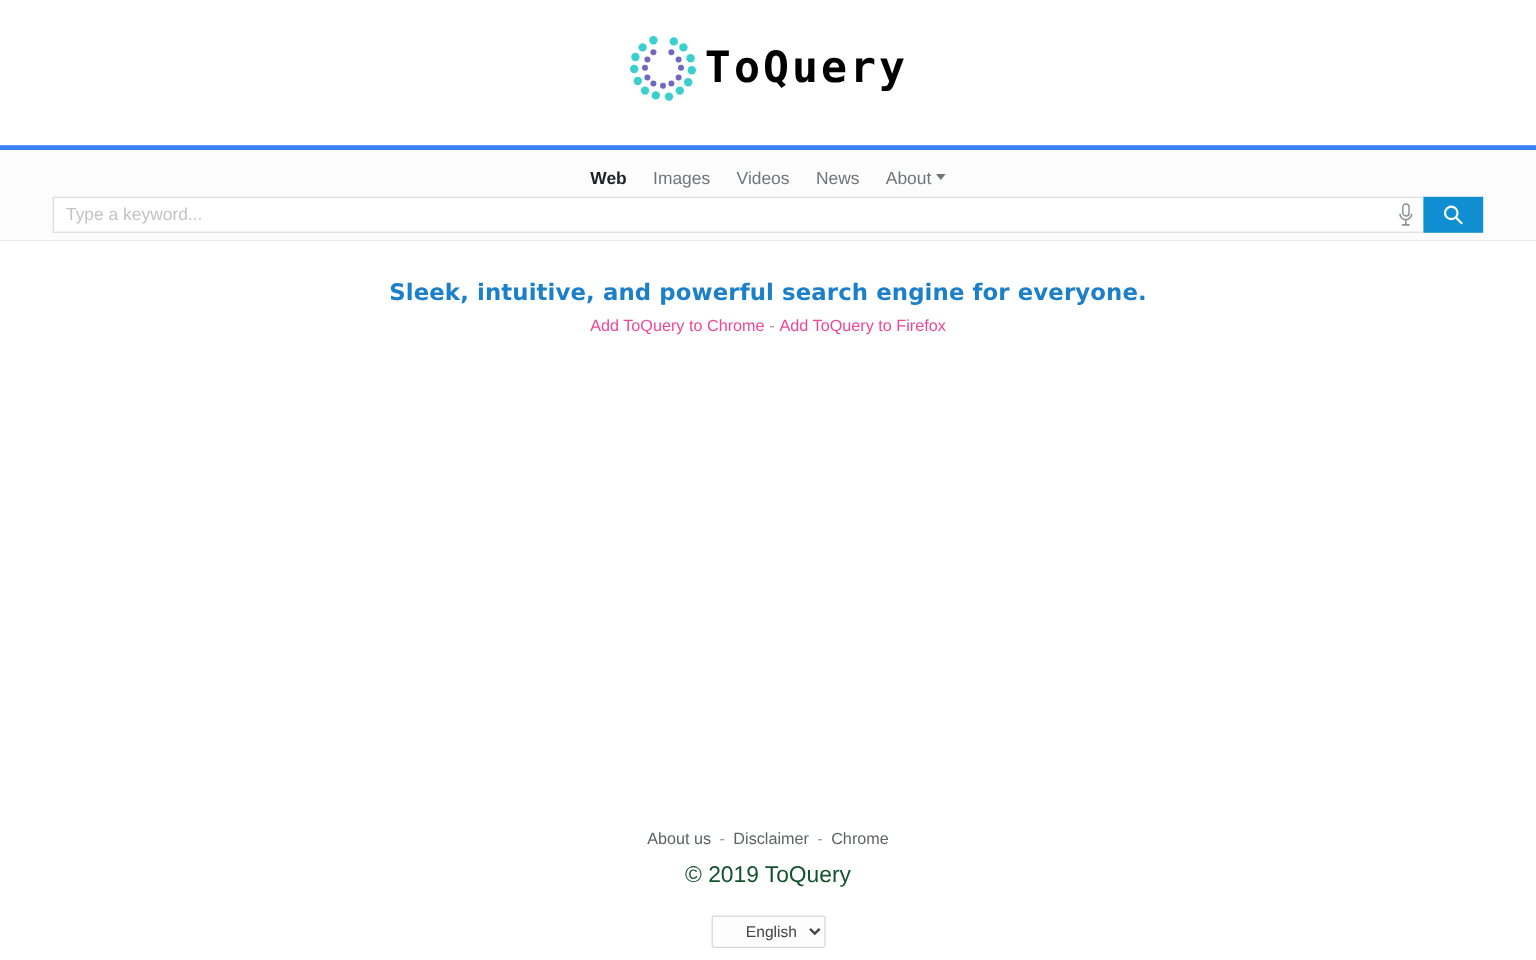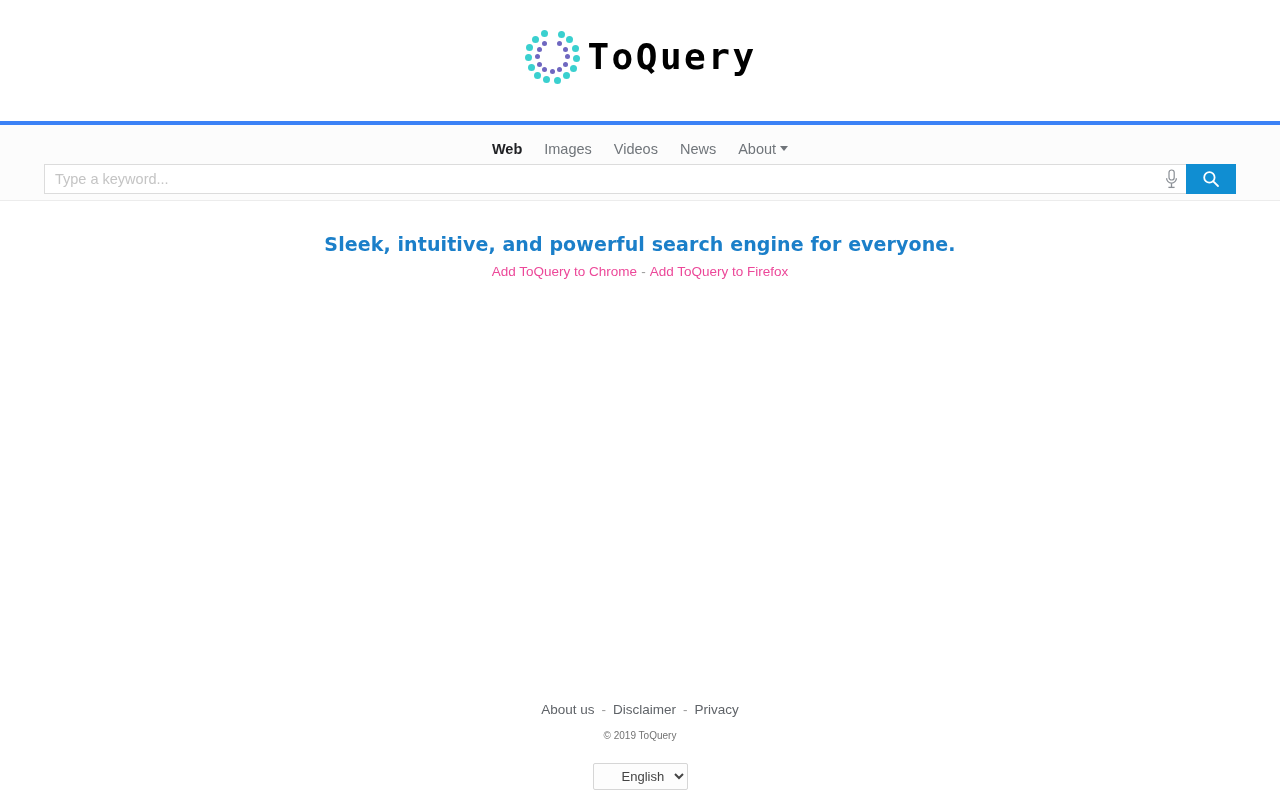--- a/index.html
+++ b/index.html
@@ -191,22 +191,22 @@
     color: #5f6368;
   }
   .footer-links a {
     color: #5f6368;
     text-decoration: none;
     cursor: pointer;
   }
   .footer-links .sep { color: #9a9a9a; margin: 0 7px; }
   .copyright {
     margin-top: 13px;
-    font-size: 10px;
-    color: #737373;
+    font-size: 19px;
+    color: #14532d;
   }
   .lang-wrap { margin-top: 22px; }
   .lang-select {
     font-family: "Liberation Sans", sans-serif;
     font-size: 13px;
     color: #444;
     background: #fdfdfd;
     border: 1px solid #d6d6d6;
     border-radius: 2px;
     padding: 4px 6px 4px 24px;
@@ -287,21 +287,21 @@
 
   <main class="main">
     <h1 class="tagline">Sleek, intuitive, and powerful search engine for everyone.</h1>
     <div class="addons">
       <a>Add ToQuery to Chrome</a><span class="sep">-</span><a>Add ToQuery to Firefox</a>
     </div>
   </main>
 
   <footer class="footer">
     <div class="footer-links">
-      <a>About us</a><span class="sep">-</span><a>Disclaimer</a><span class="sep">-</span><a>Privacy</a>
+      <a>About us</a><span class="sep">-</span><a>Disclaimer</a><span class="sep">-</span><a>Chrome</a>
     </div>
     <div class="copyright">© 2019 ToQuery</div>
     <div class="lang-wrap">
       <select class="lang-select" id="lang-select"><option>English</option></select>
     </div>
   </footer>
 
 </div>
 
 </body></html>

